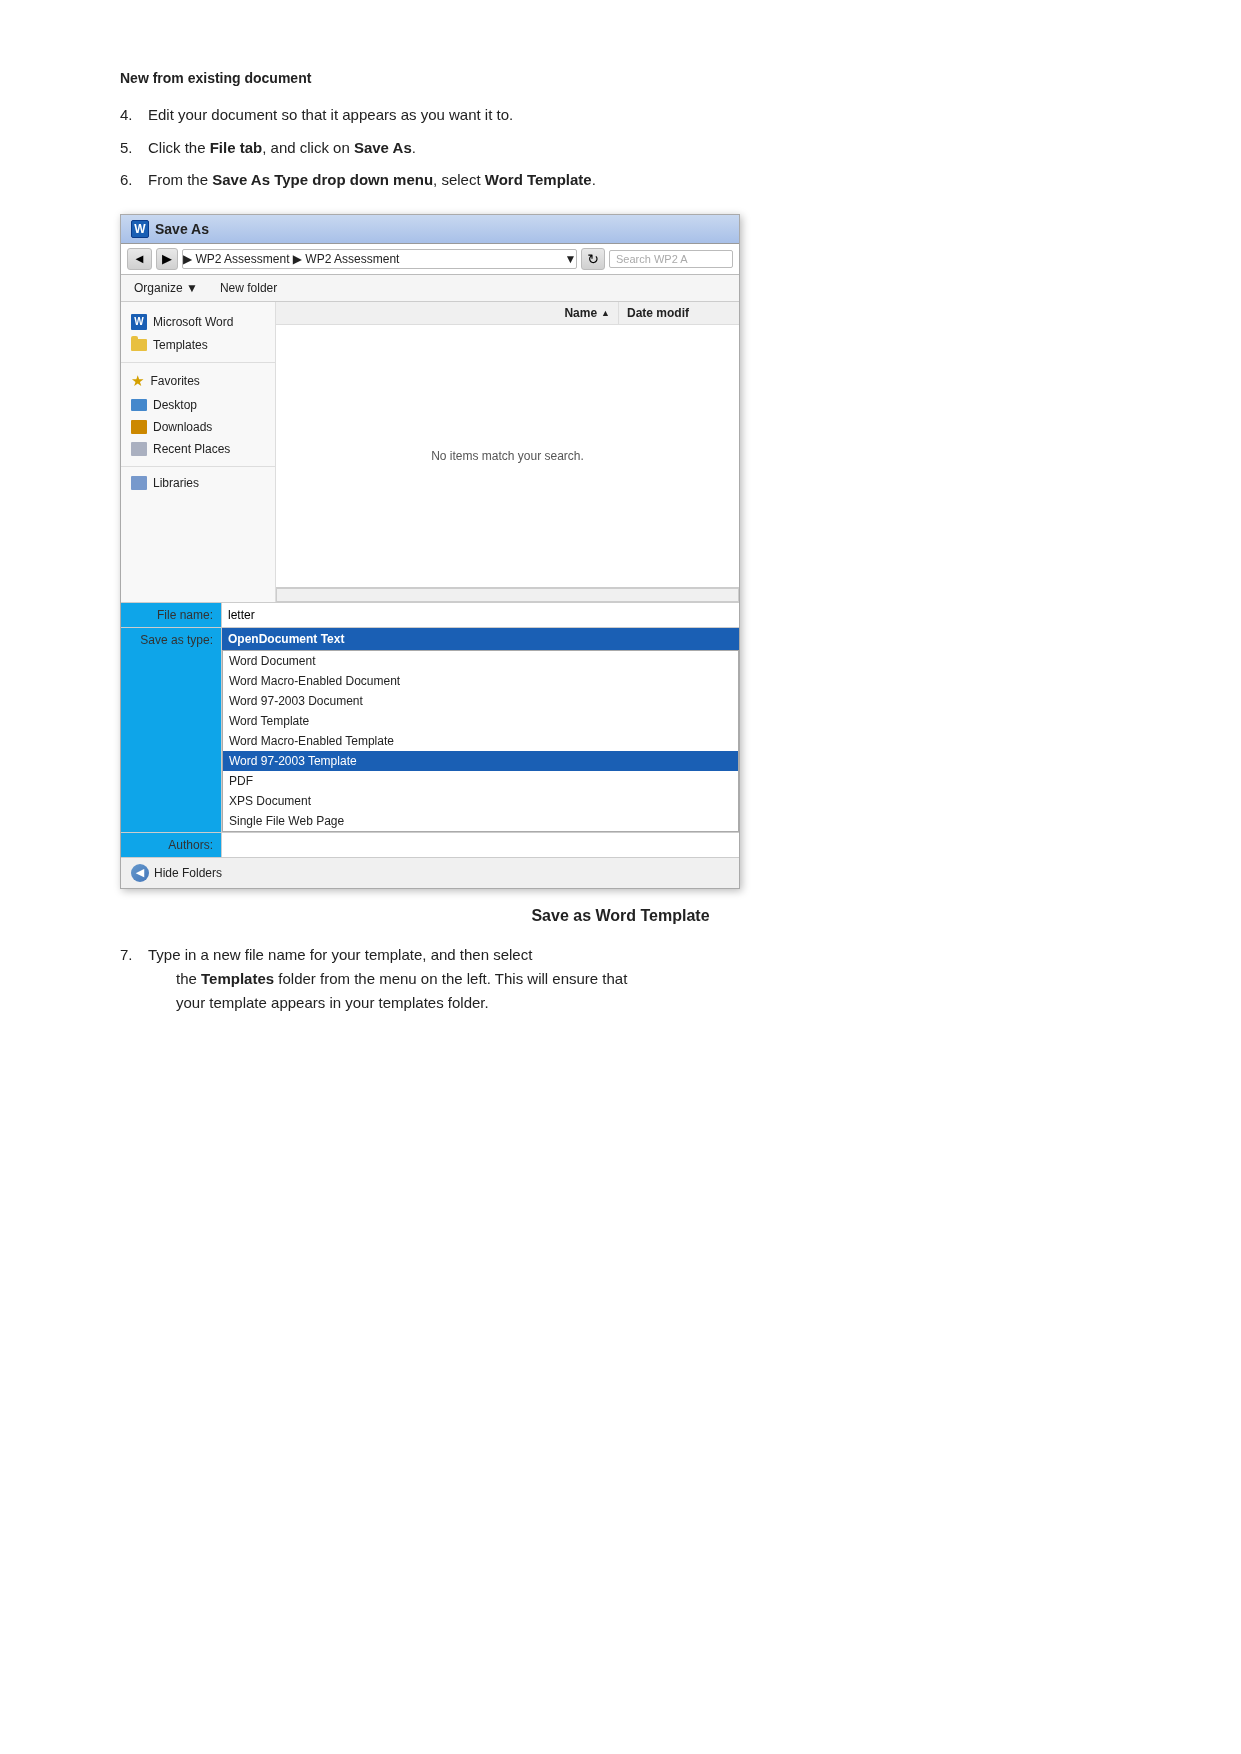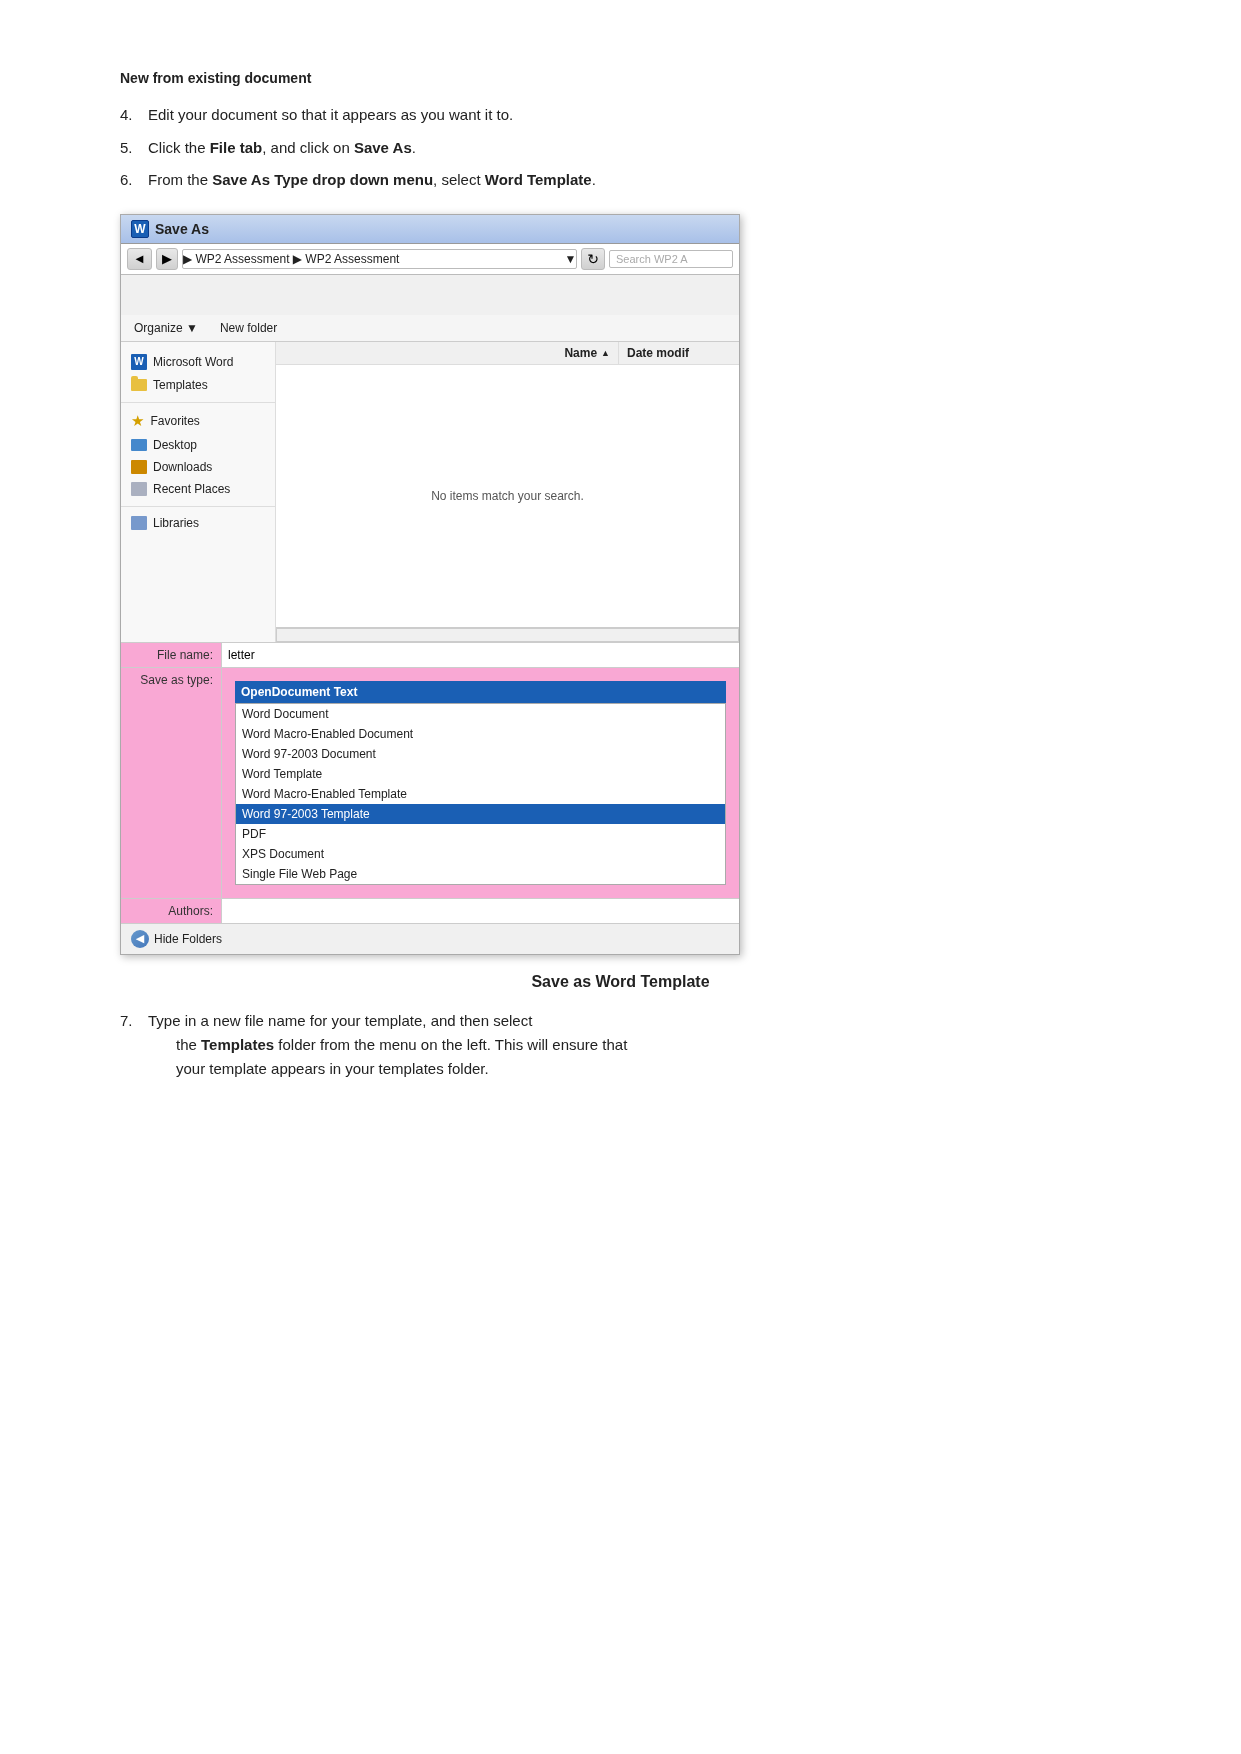--- a/index.html
+++ b/index.html
@@ -119,21 +119,20 @@
     }
     
     .toolbar-row {
       background: #f5f5f5;
       border-bottom: 1px solid #ccc;
       display: flex;
       align-items: center;
       padding: 4px 8px;
       gap: 12px;
       font-size: 12px;
-      margin-top: 40px;
     }
     .toolbar-btn {
       display: flex;
       align-items: center;
       gap: 3px;
       cursor: pointer;
       padding: 2px 5px;
       border-radius: 2px;
     }
 
@@ -270,21 +269,21 @@
       flex: 1;
       height: 14px;
       background: #f0f0f0;
       border: 1px solid #ccc;
       position: relative;
     }
 
     
     .dialog-fields {
       border-top: 1px solid #ccc;
-      background: #f9a8d4;
+      background: #0ea5e9;
       padding: 0;
     }
     .field-row {
       display: flex;
       align-items: stretch;
       border-bottom: 1px solid #ccc;
       font-size: 12px;
     }
     .field-label {
       width: 100px;
@@ -303,21 +302,21 @@
       border: none;
       border-left: 1px solid #ccc;
       padding: 4px 6px;
       font-size: 12px;
       outline: none;
     }
     .field-dropdown {
       flex: 1;
       border: none;
       border-left: 1px solid #ccc;
-      padding: 13px;
+      padding: 0;
       display: flex;
       flex-direction: column;
     }
     .dropdown-selected {
       background: #1a5fb4;
       color: #fff;
       padding: 4px 6px;
       font-size: 12px;
       font-weight: bold;
     }

